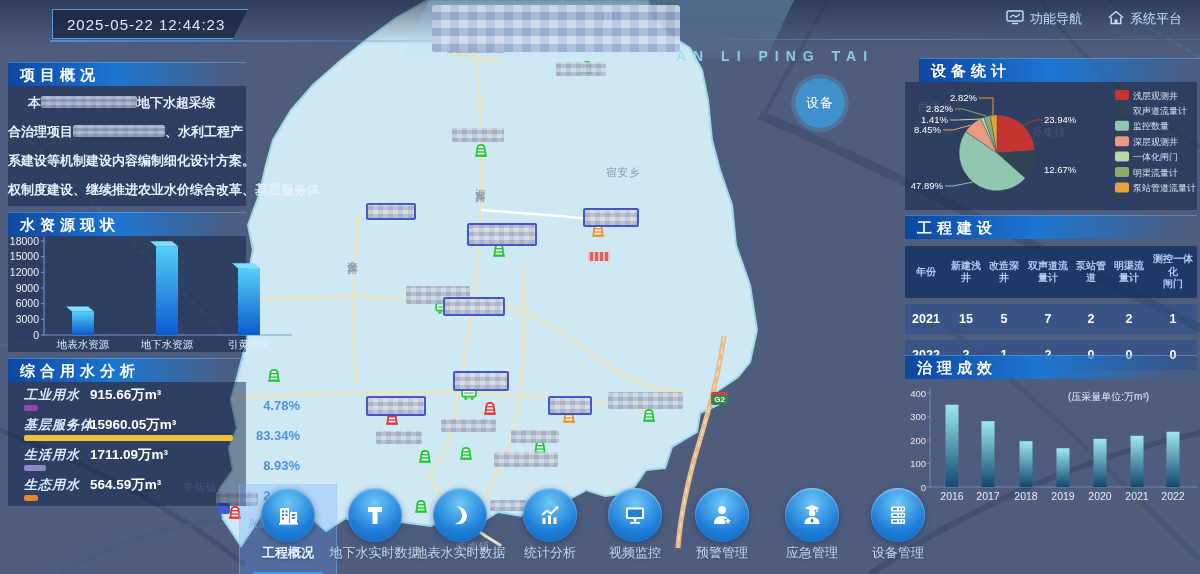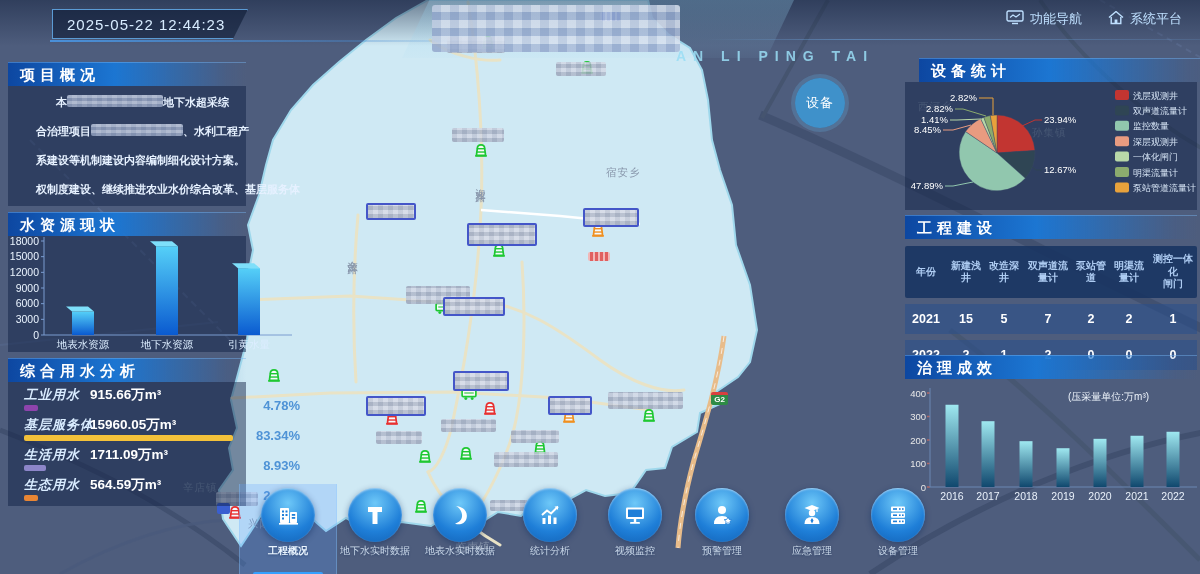--- a/index.html
+++ b/index.html
@@ -45,21 +45,21 @@
   .main-title-py{position:absolute;left:676px;top:48px;font-size:14px;color:#9adef5;letter-spacing:7px;font-weight:bold;opacity:.85;}
   .top-nav{position:absolute;right:18px;top:10px;display:flex;gap:26px;}
   .top-nav .tn-item{display:flex;align-items:center;gap:6px;color:#bfe0ff;font-size:13px;cursor:pointer;}
   
   .panel-header{position:absolute;height:24px;line-height:24px;padding-left:12px;box-sizing:border-box;
     font-size:15px;font-weight:bold;color:#ffffff;letter-spacing:5px;
     background:linear-gradient(90deg,#0d47a1,#1c76d2 45%,rgba(40,100,180,.12) 92%,rgba(40,100,180,0));
     border-top:1px solid rgba(120,180,240,.45);}
   .panel-body{position:absolute;background:rgba(14,32,66,.48);}
   
-  .proj-text{position:absolute;left:8px;top:88px;width:270px;color:#e6f1ff;font-size:11px;font-weight:bold;padding-left:28px;}
+  .proj-text{position:absolute;left:8px;top:88px;width:270px;color:#e6f1ff;font-size:13px;font-weight:bold;}
   .proj-text .pline{height:29px;line-height:29px;white-space:nowrap;}
   .proj-text .pline:first-child{text-indent:20px;}
   
   .use-row{position:absolute;left:8px;width:292px;height:30px;}
   .use-label{position:absolute;left:16px;top:0;font-size:13px;font-weight:bold;color:#d9ecff;letter-spacing:1px;font-style:italic;}
   .use-value{position:absolute;left:82px;top:0;font-size:13.5px;font-weight:bold;color:#ffffff;}
   .use-bar{position:absolute;left:16px;top:19px;height:6px;border-radius:2px;}
   .use-pct{position:absolute;right:0;top:12px;font-size:13px;font-weight:bold;color:#4f93d6;}
   
   #cons-table{position:absolute;left:905px;top:246px;width:292px;font-size:10px;}
@@ -68,21 +68,21 @@
   .cons-head .cell{white-space:pre-line;text-align:center;line-height:1.25;}
   .cons-data{height:30px;margin-top:6px;background:rgba(40,78,140,.55);color:#fff;font-size:12.5px;font-weight:bold;}
   .cons-data .cell{text-align:center;}
   
   .bn-item{position:absolute;top:484px;width:96px;height:90px;margin-left:-48px;text-align:center;cursor:pointer;}
   .bn-item.active{background:rgba(90,160,255,.25);border-left:1px solid rgba(140,200,255,.35);border-right:1px solid rgba(140,200,255,.35);}
   .bn-circle{width:54px;height:54px;border-radius:50%;margin:4px auto 2px;
     background:radial-gradient(circle at 50% 28%,#6ec8f8,#1f7fd8 60%,#1160b4);
     box-shadow:0 2px 6px rgba(10,40,90,.45), inset 0 1px 2px rgba(255,255,255,.5);
     display:flex;align-items:center;justify-content:center;}
-  .bn-label{font-size:10px;color:rgba(226,238,252,.85);text-shadow:0 1px 2px rgba(20,50,100,.5);}
+  .bn-label{font-size:13px;color:rgba(226,238,252,.85);text-shadow:0 1px 2px rgba(20,50,100,.5);}
   .bn-item.active .bn-label{color:#eaf5ff;font-weight:bold;}
   .bn-underline{position:absolute;left:13px;bottom:-2px;width:70px;height:4px;background:#35a0ff;border-radius:2px;}
   
   .map-marker{position:absolute;margin-left:-8px;margin-top:-14px;}
   .place-name{position:absolute;font-size:10.5px;color:#8795aa;letter-spacing:1px;white-space:nowrap;}
   .place-name.dark{color:#76879f;}
   .place-name.vertical{writing-mode:vertical-lr;letter-spacing:2px;}
   .road-badge{position:absolute;border-radius:2px;}
   .badge-red{background:#e06060;}
   .badge-blue{background:#5a78d0;}

